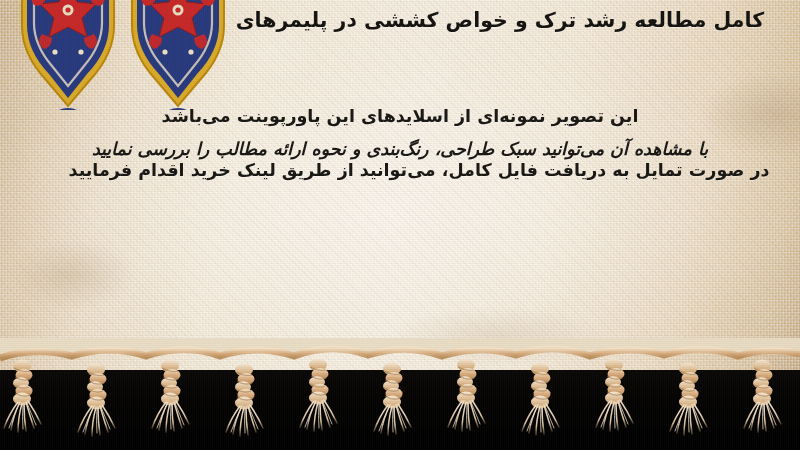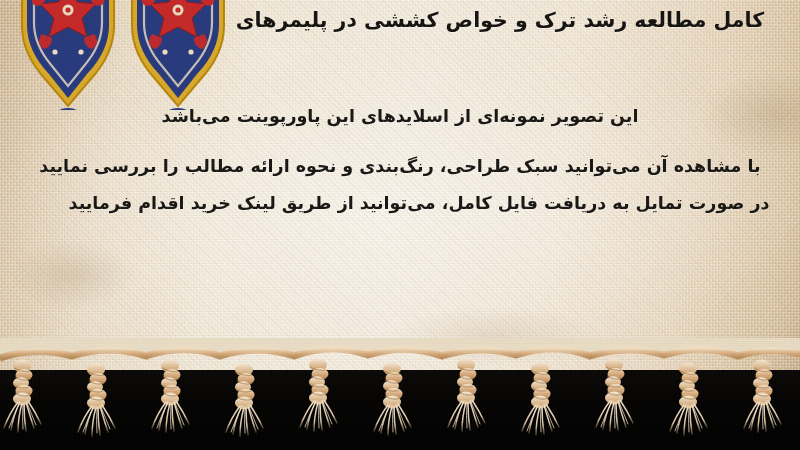--- a/index.html
+++ b/index.html
@@ -94,22 +94,22 @@
     position:absolute;
     left:0; right:0; top:108px;
     text-align:center;
     color:#191714;
     font-size:17.5px;
     font-weight:700;
     line-height:1.0;
     text-shadow:0 1px 0 rgba(255,255,255,.32);
   }
   .body-line { display:block; padding:0 22px; white-space:nowrap; }
-  .body-line.l1 { margin-bottom:32px; }
-  .body-line.l2 { margin-bottom:20px; }
+  .body-line.l1 { margin-bottom:15px; }
+  .body-line.l2 { margin-bottom:4px;font-style:italic; }
   .body-line.l3 { margin-bottom:0;margin-left:38px; }
 
   
   .black-band {
     position:absolute;
     left:0; bottom:0; width:800px; height:80px;
     background:linear-gradient(180deg,#0b0907 0%,#050403 35%,#000 100%);
   }
   .fringe { position:absolute; left:0; bottom:0; width:800px; height:112px; }
   .fringe svg { display:block; }

